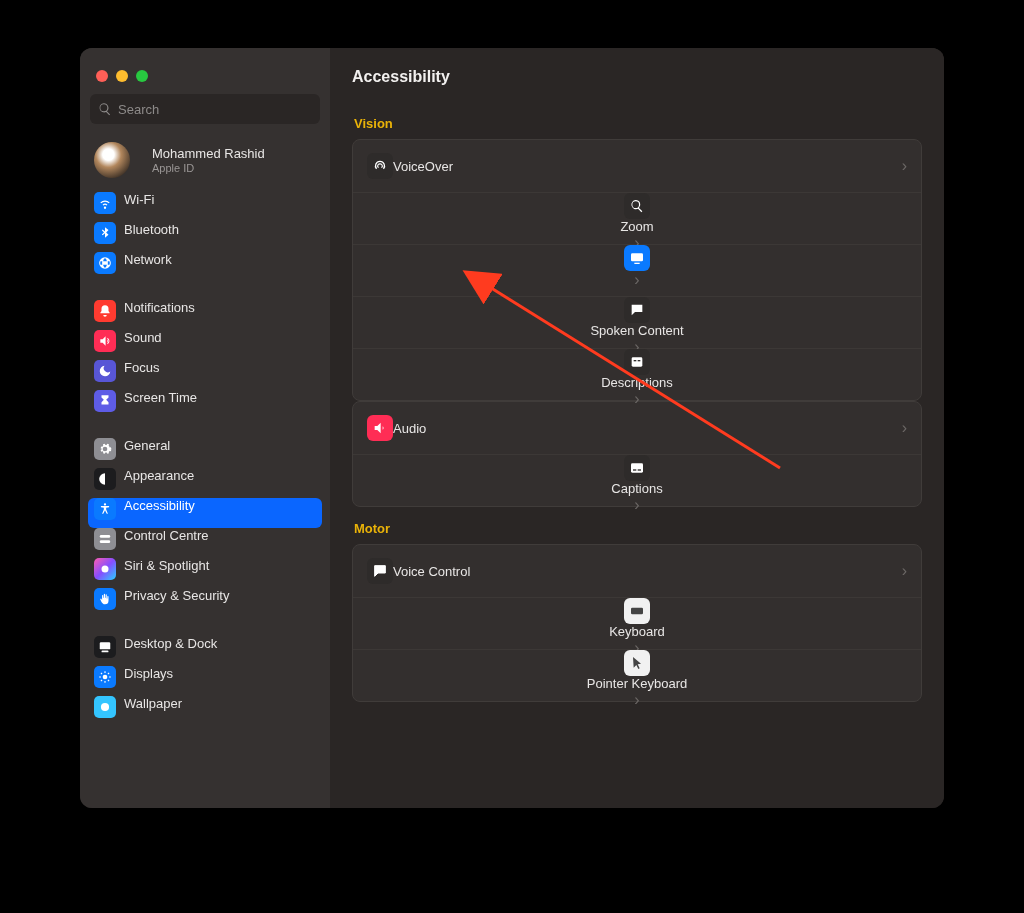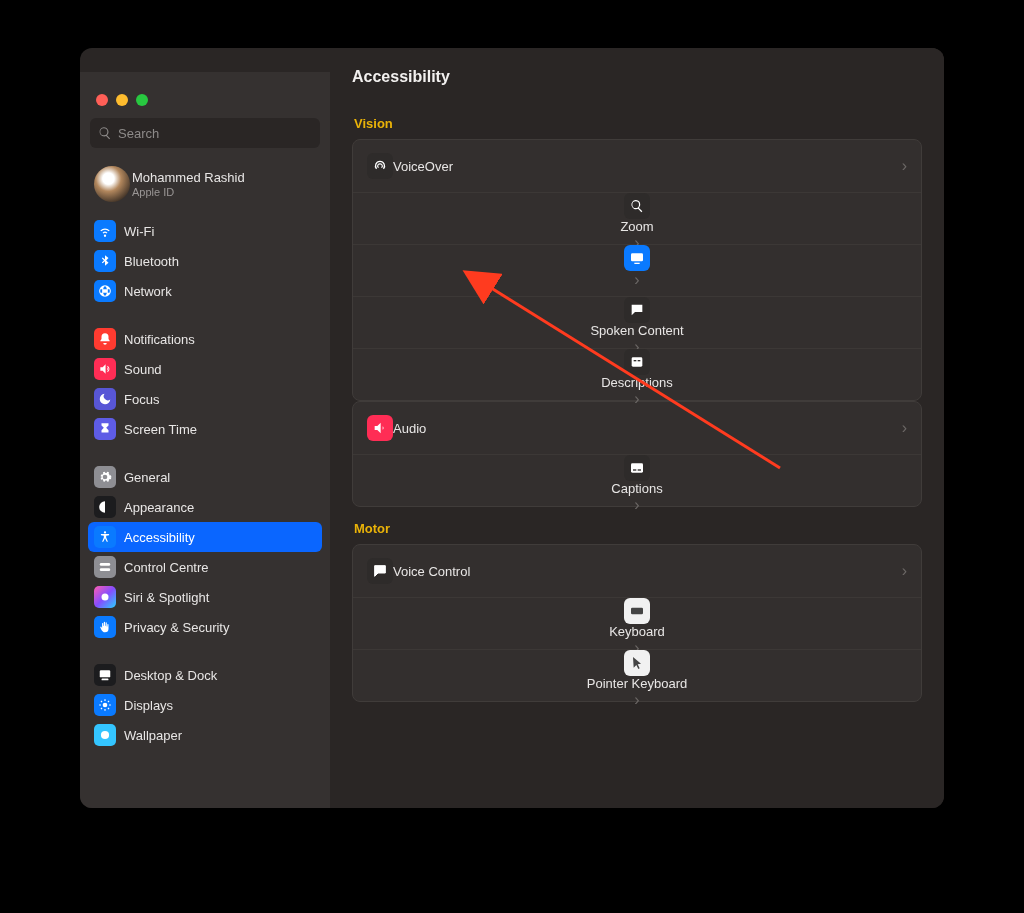--- a/index.html
+++ b/index.html
@@ -1,40 +1,40 @@
 <!DOCTYPE html>
 <html><head>
 <meta charset="utf-8">
 <style>
   * { margin: 0; padding: 0; box-sizing: border-box; font-family: -apple-system, BlinkMacSystemFont, 'Segoe UI', sans-serif; }
   body { background: #000; width: 1024px; height: 913px; display: flex; align-items: flex-start; justify-content: center; padding-top: 48px; }
   .window { width: 864px; height: 760px; background: #2a2625; border-radius: 12px; display: flex; overflow: hidden; box-shadow: 0 20px 60px rgba(0,0,0,0.6); position: relative; }
 
   
-  .sidebar { width: 250px; background: #353130; display: flex; flex-direction: column; padding-top: 8px; margin-top: 24px; }
+  .sidebar { width: 250px; background: #353130; display: flex; flex-direction: column; padding-top: 8px; }
   .traffic { display: flex; gap: 8px; padding: 14px 16px 12px 16px; }
   .traffic span { width: 12px; height: 12px; border-radius: 50%; display: block; }
   .tl-close { background: #ff5f57; }
   .tl-min   { background: #febc2e; }
   .tl-max   { background: #28c840; }
 
   .search-wrap { padding: 0 10px 8px 10px; }
   .search { position: relative; background: #2a2625; border-radius: 6px; height: 30px; display: flex; align-items: center; padding: 0 8px; }
   .search svg { width: 14px; height: 14px; fill: #8d8a89; margin-right: 6px; }
   .search input { flex: 1; background: transparent; border: none; outline: none; color: #ccc; font-size: 13px; }
   .search input::placeholder { color: #8d8a89; }
 
-  .account { display: flex; align-items: center; padding: 10px 14px 14px 14px; gap: 2px; }
+  .account { display: flex; align-items: center; padding: 10px 14px 14px 14px; gap: 22px; }
   .avatar { width: 36px; height: 36px; border-radius: 50%; background: radial-gradient(circle at 40% 35%, #fff 18%, #b2875d 40%, #3a2e24 80%); flex-shrink: 0; }
   .account-name { color: #e8e6e5; font-size: 13px; line-height: 1.2; }
   .account-sub { color: #9a9695; font-size: 11px; }
 
   .nav { flex: 1; overflow-y: auto; padding: 0 8px; }
   .nav-group { margin-bottom: 18px; }
-  .nav-item { display: flex; align-items: center; gap: 8px; height: 30px; padding: 0 6px; border-radius: 6px; cursor: default; }
+  .nav-item { display: flex; gap: 8px; height: 30px; padding: 0 6px; border-radius: 6px; cursor: default; }
   .nav-item.selected { background: #0a66ff; }
   .nav-item.selected .nav-label { color: #fff; }
   .nav-label { color: #e8e6e5; font-size: 13px; }
   .nav-icon { width: 22px; height: 22px; border-radius: 5px; display: flex; align-items: center; justify-content: center; flex-shrink: 0; }
   .nav-icon svg { width: 14px; height: 14px; fill: #fff; }
 
   
   .main { flex: 1; background: #2a2625; display: flex; flex-direction: column; overflow: hidden; }
   .main-header { padding: 20px 22px 10px 22px; }
   .main-title { color: #f2f0ef; font-size: 16px; font-weight: 700; }

